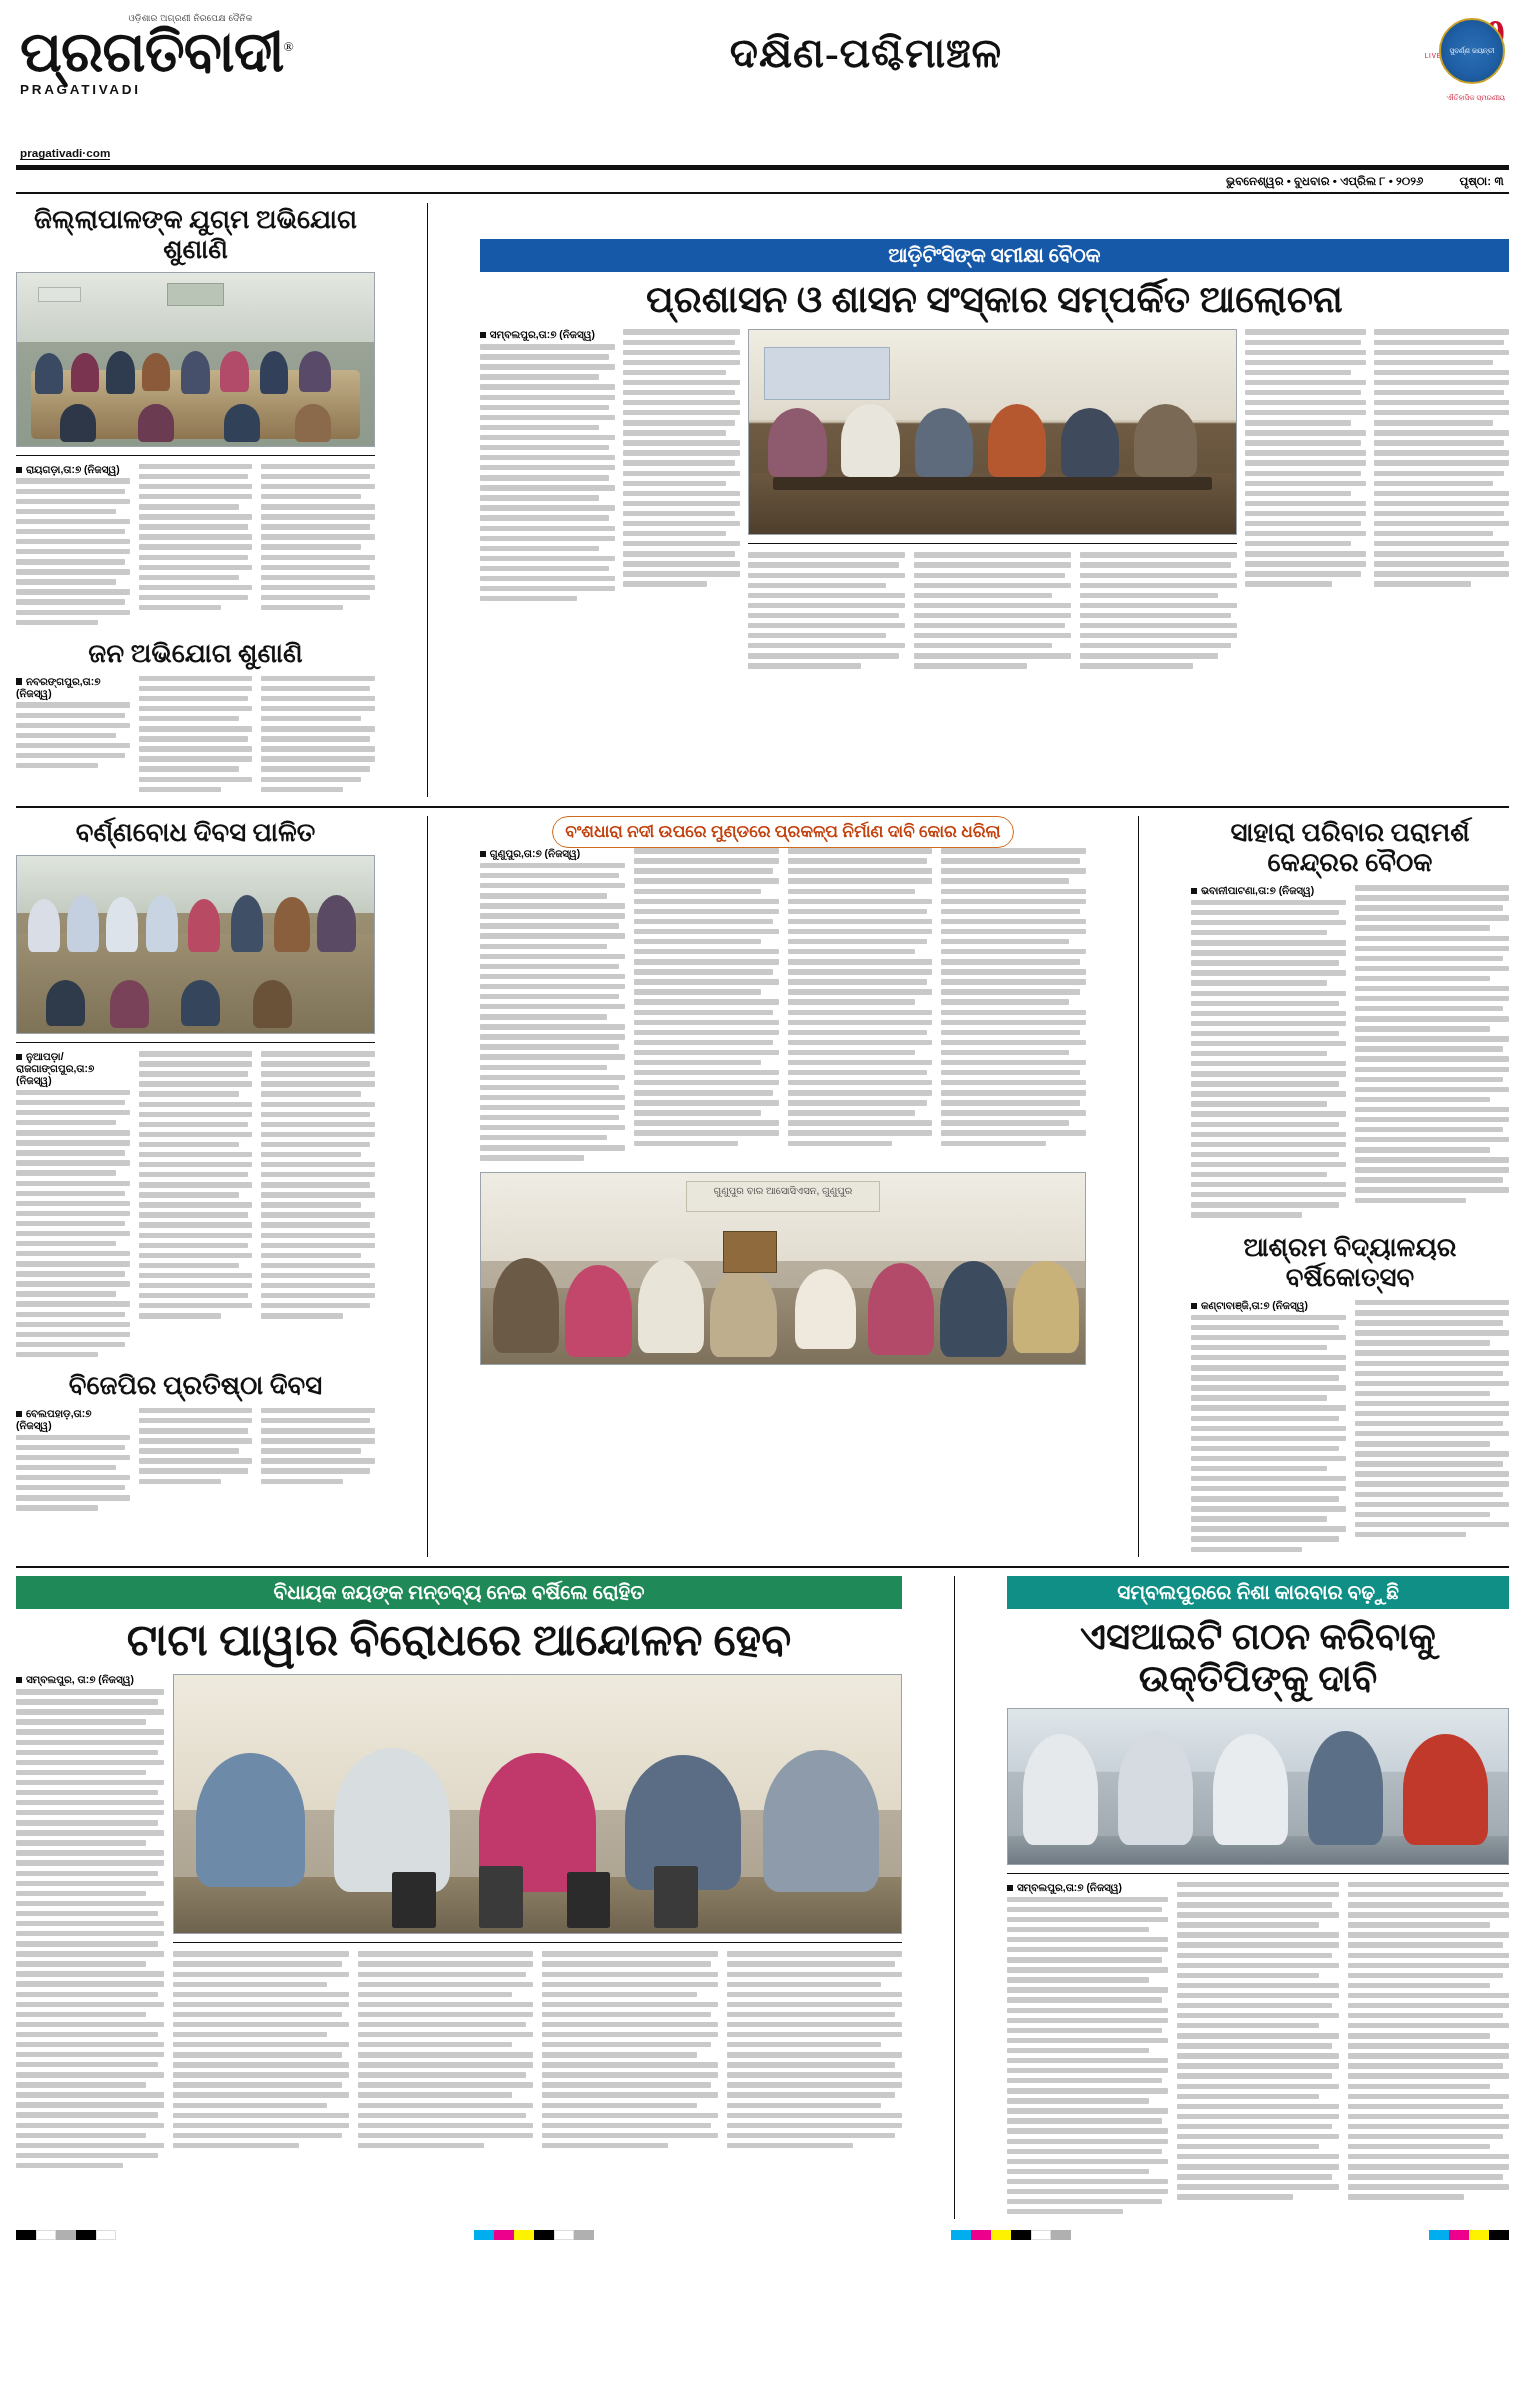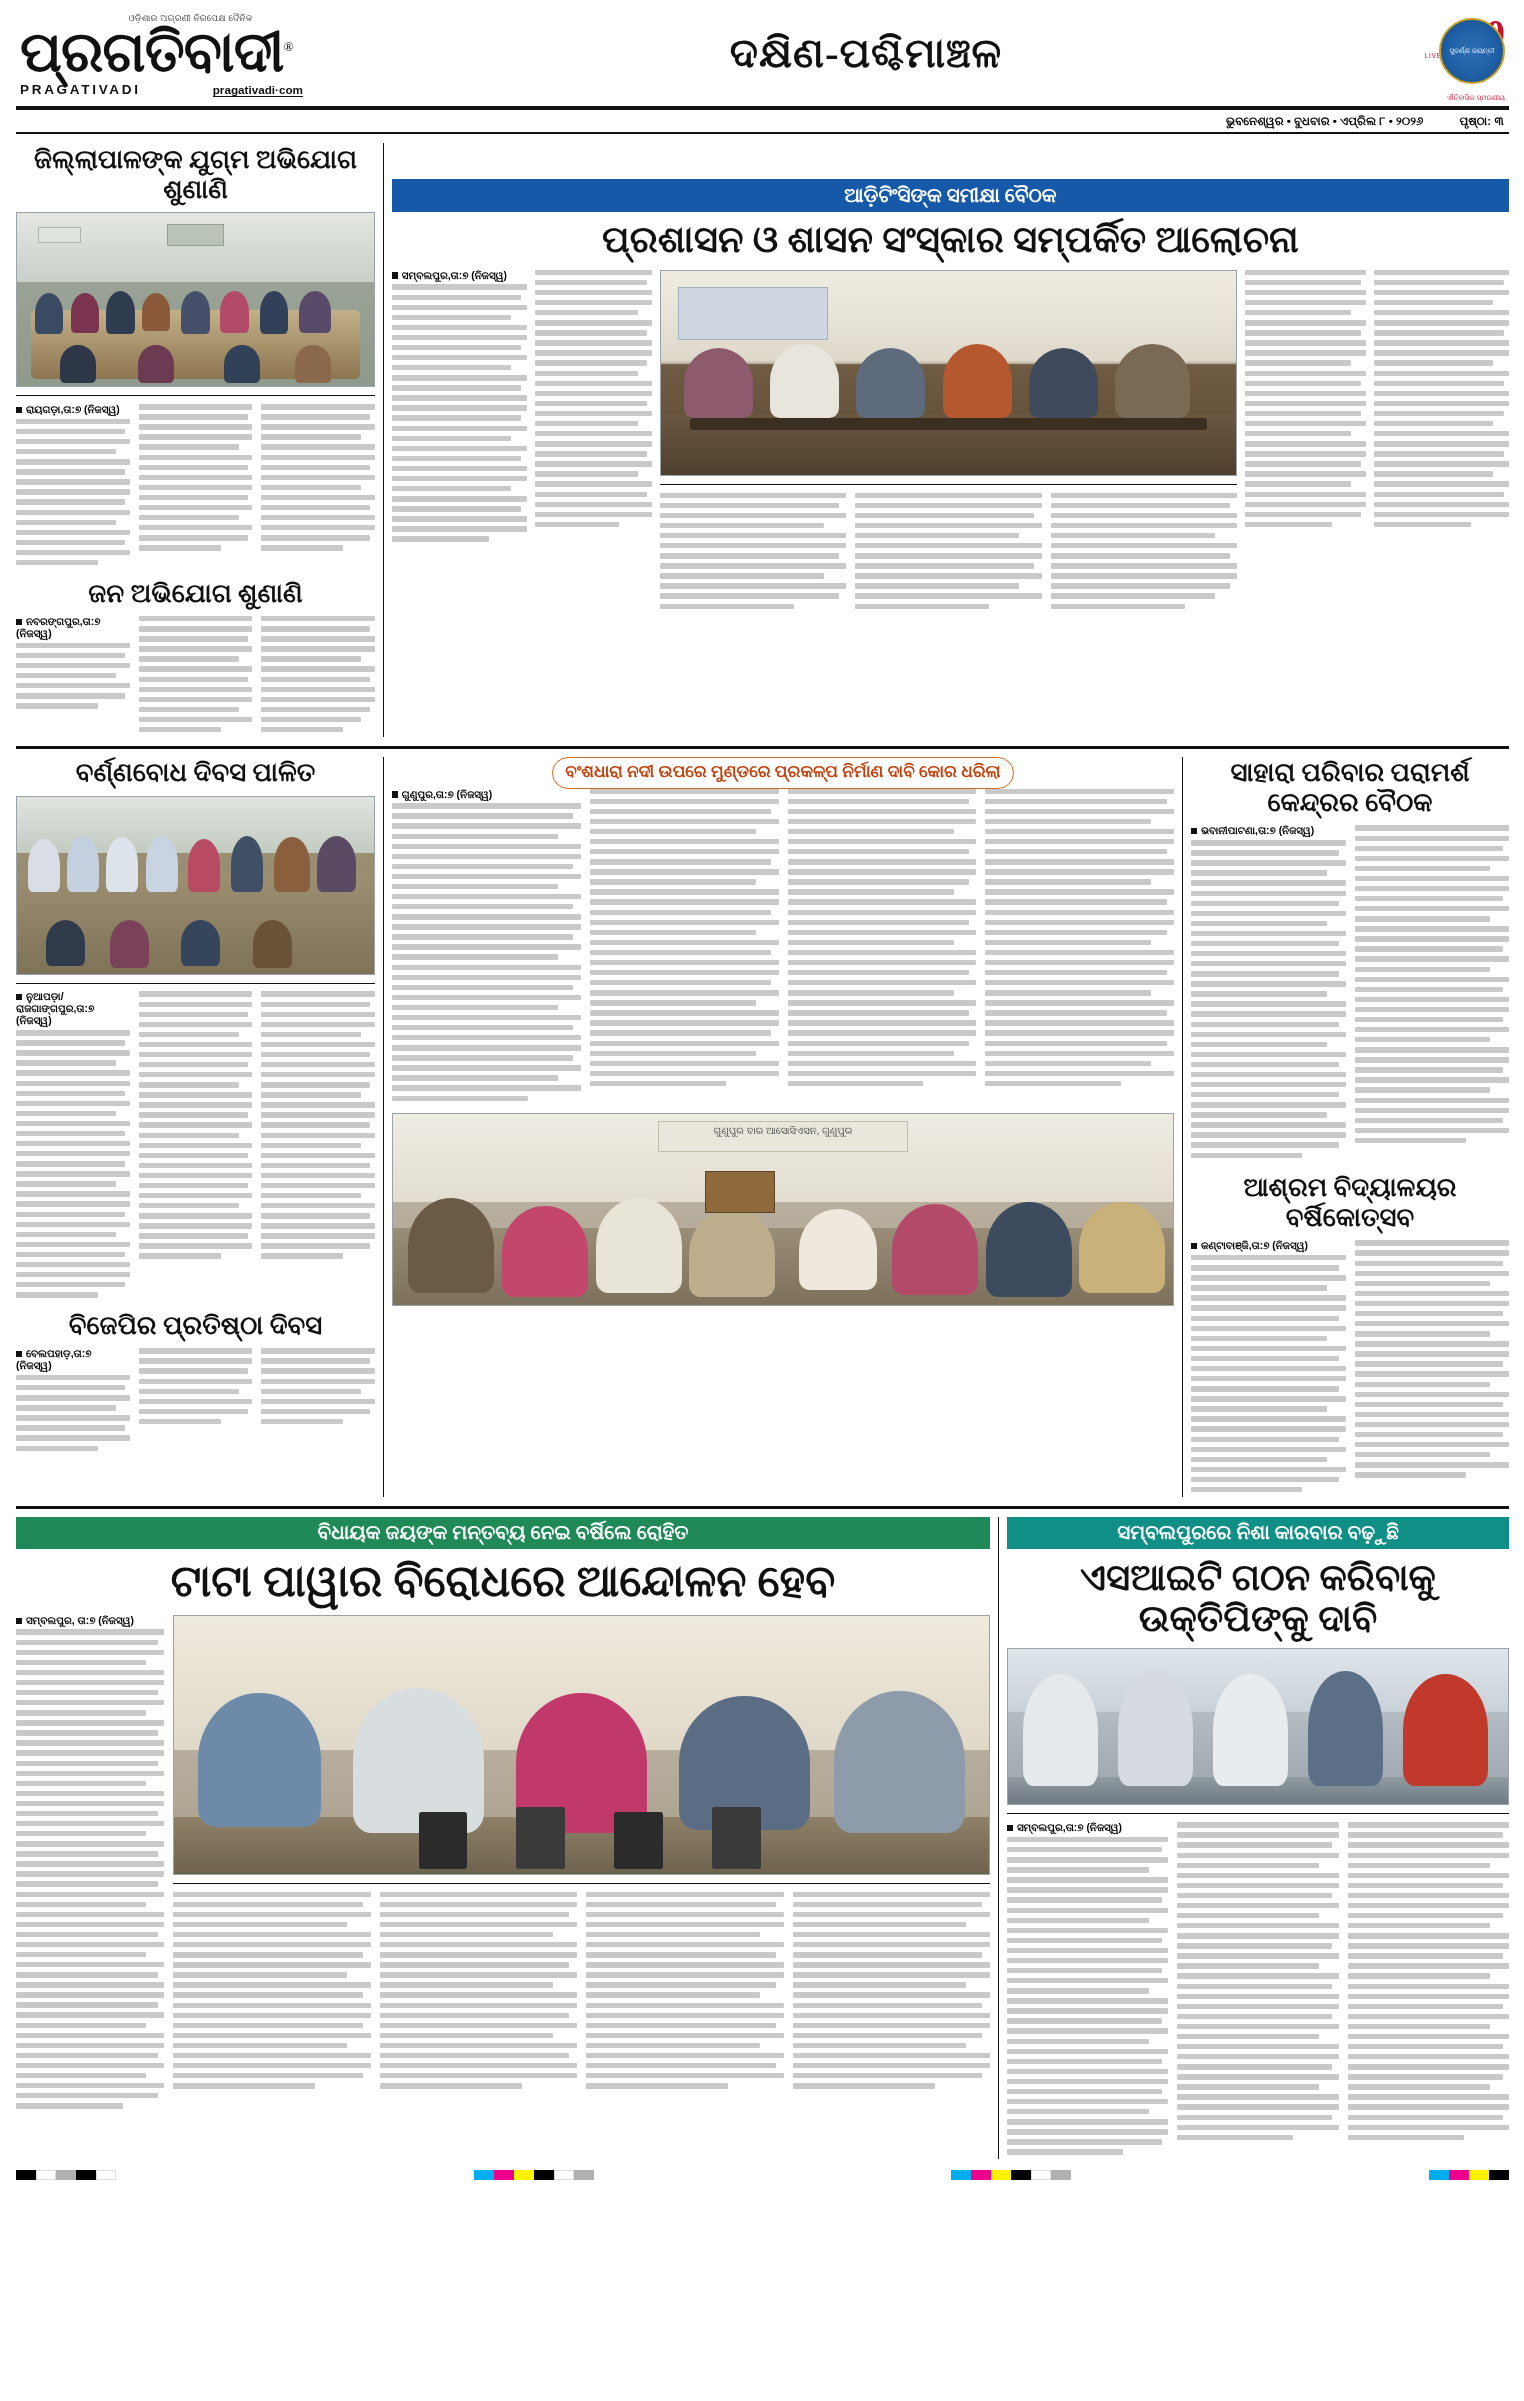--- a/index.html
+++ b/index.html
@@ -44,22 +44,23 @@
     display: inline-block;
   }
   .mast-title .reg {
     font-size: 13.5px;
     vertical-align: super;
     font-weight: normal;
   }
   .mast-sub-row {
     display: flex;
     align-items: baseline;
-    gap: 72px;
+    gap: 49px;
     margin-top: 1.8px;
+    flex-direction: column;
   }
   .mast-rom {
     font-size: 13.5px;
     font-weight: bold;
     letter-spacing: 2.7px;
     color: #111;
   }
   .mast-site {
     font-size: 11.7px;
     font-weight: bold;
@@ -132,21 +133,21 @@
     justify-content: flex-end;
     align-items: center;
     gap: 36px;
     font-size: 11.7px;
     font-weight: bold;
     padding: 3.6px 5.4px 4.5px 0;
   }
 
   
   .content { padding: 9px 16px 0 16px; }
-  .row { display: flex; }
+  .row { display: flex; gap: 44px; }
   .vdiv { width: 0.9px; background: #111; margin: 0 8px; flex: 0 0 0.9px; }
   .hdiv { height: 0.9px; background: #111; margin: 8px 0; }
   .hdiv-thick { height: 2.7px; background: #111; margin: 9px 0 8px 0; }
 
   
   h2.head {
     font-family: "Liberation Serif", serif;
     font-size: 26px;
     font-weight: bold;
     margin: 1.8px 0 7.2px 0;

